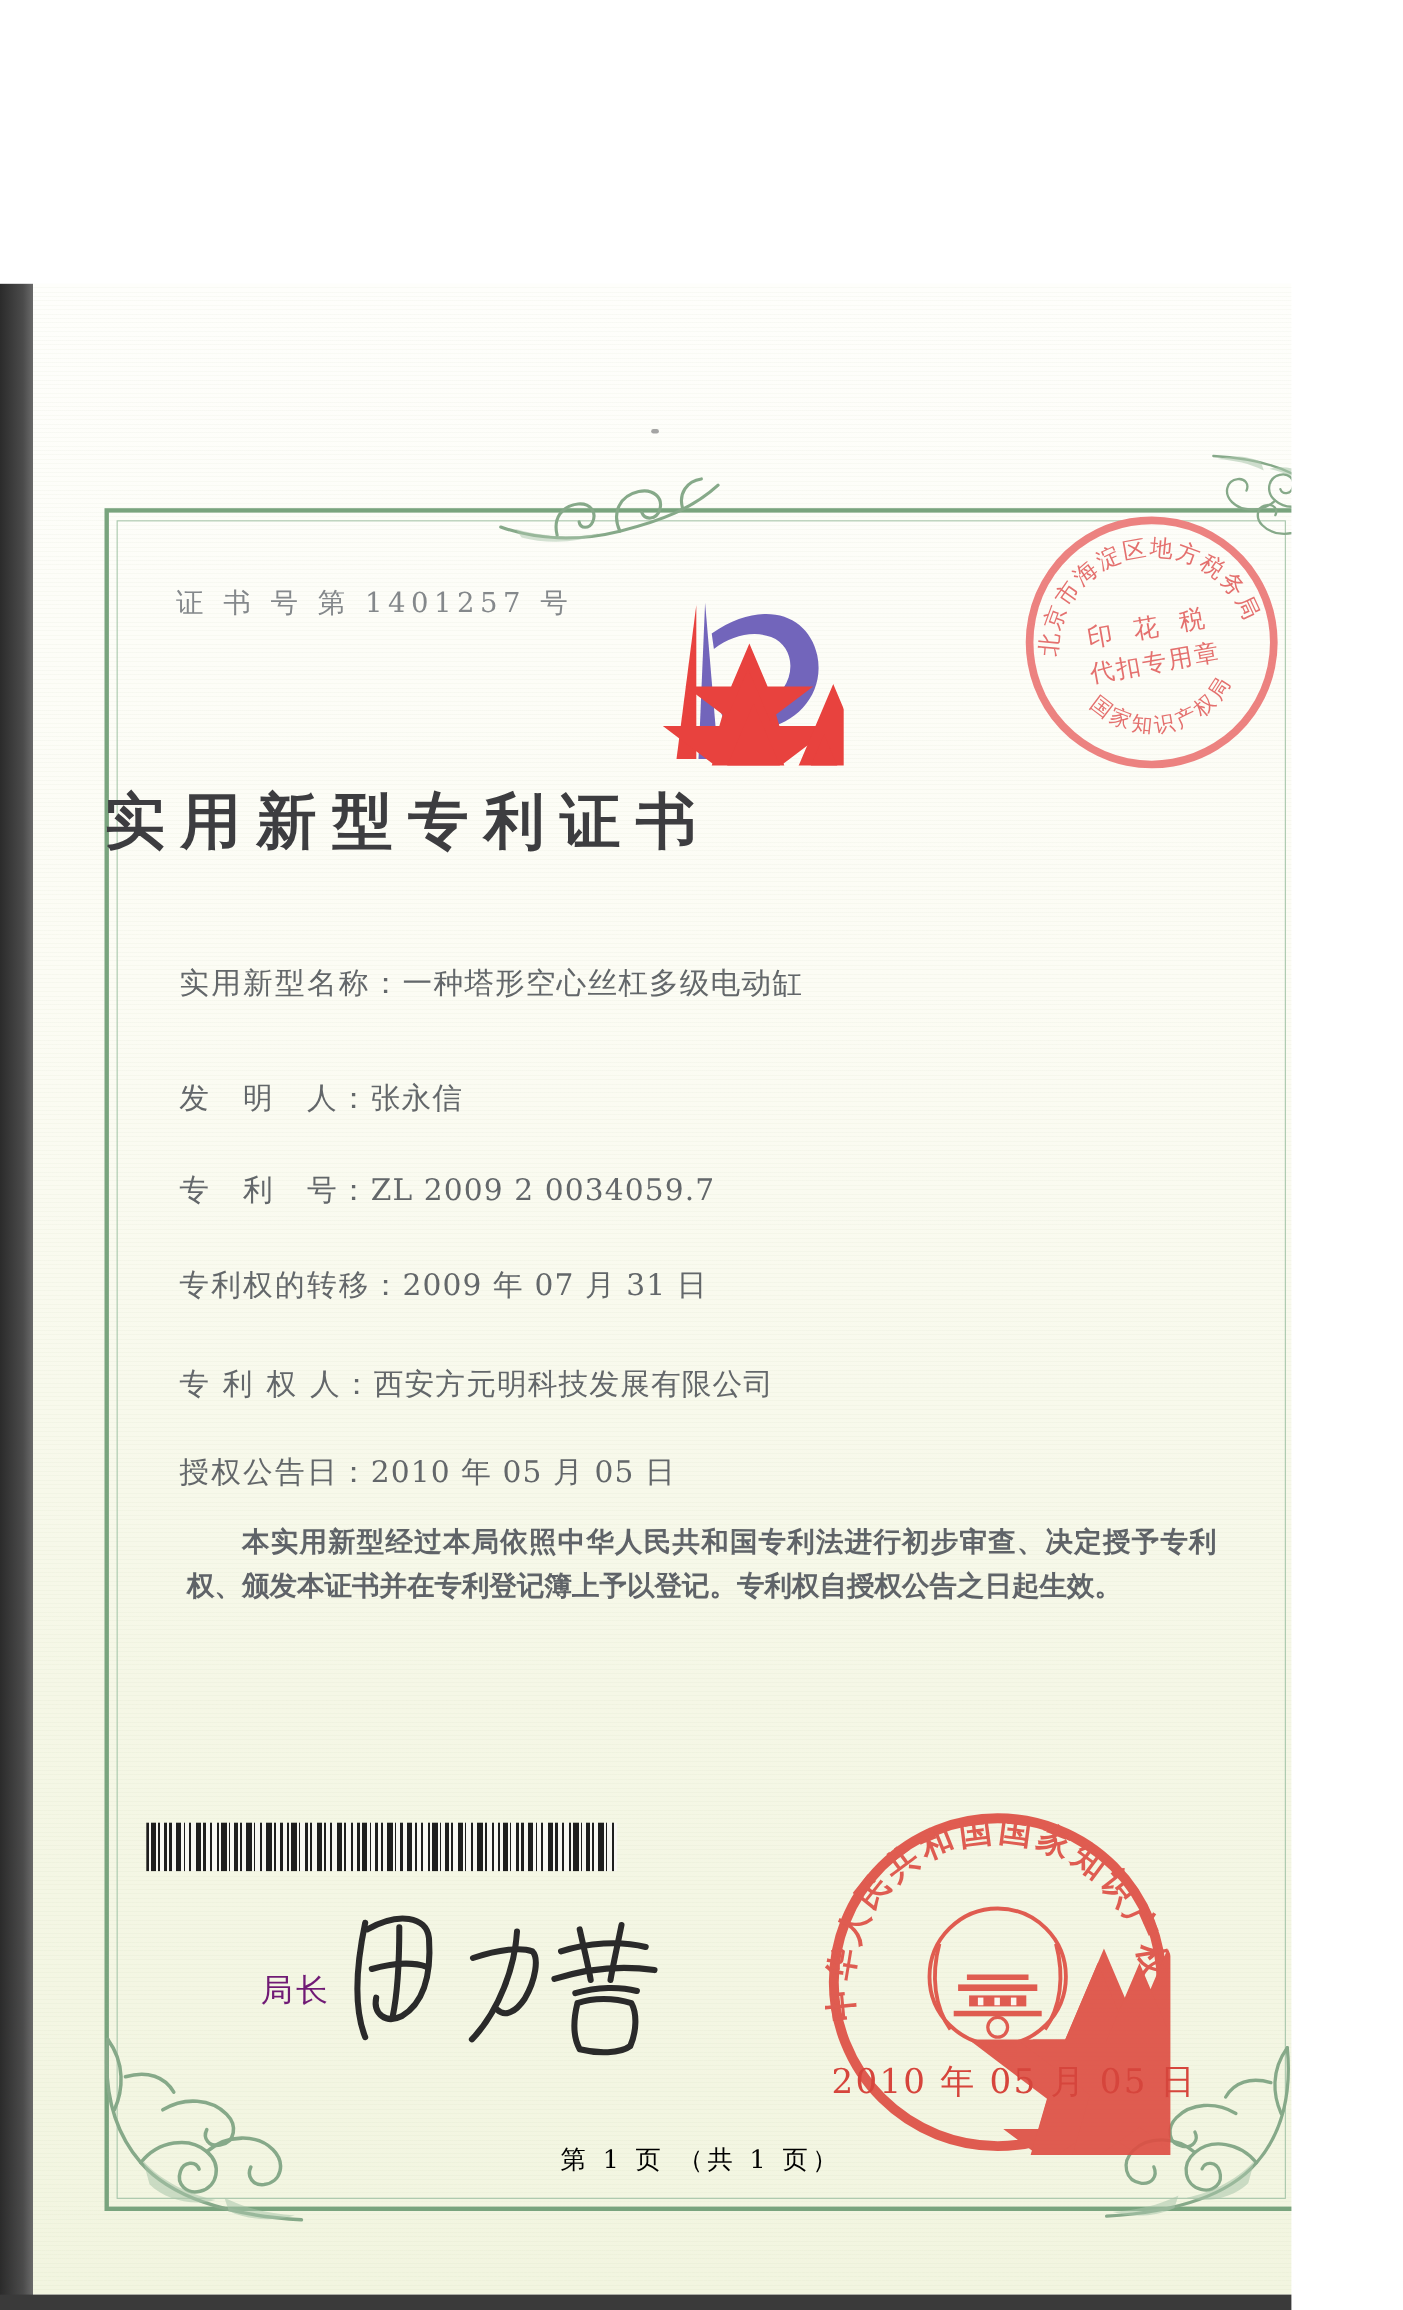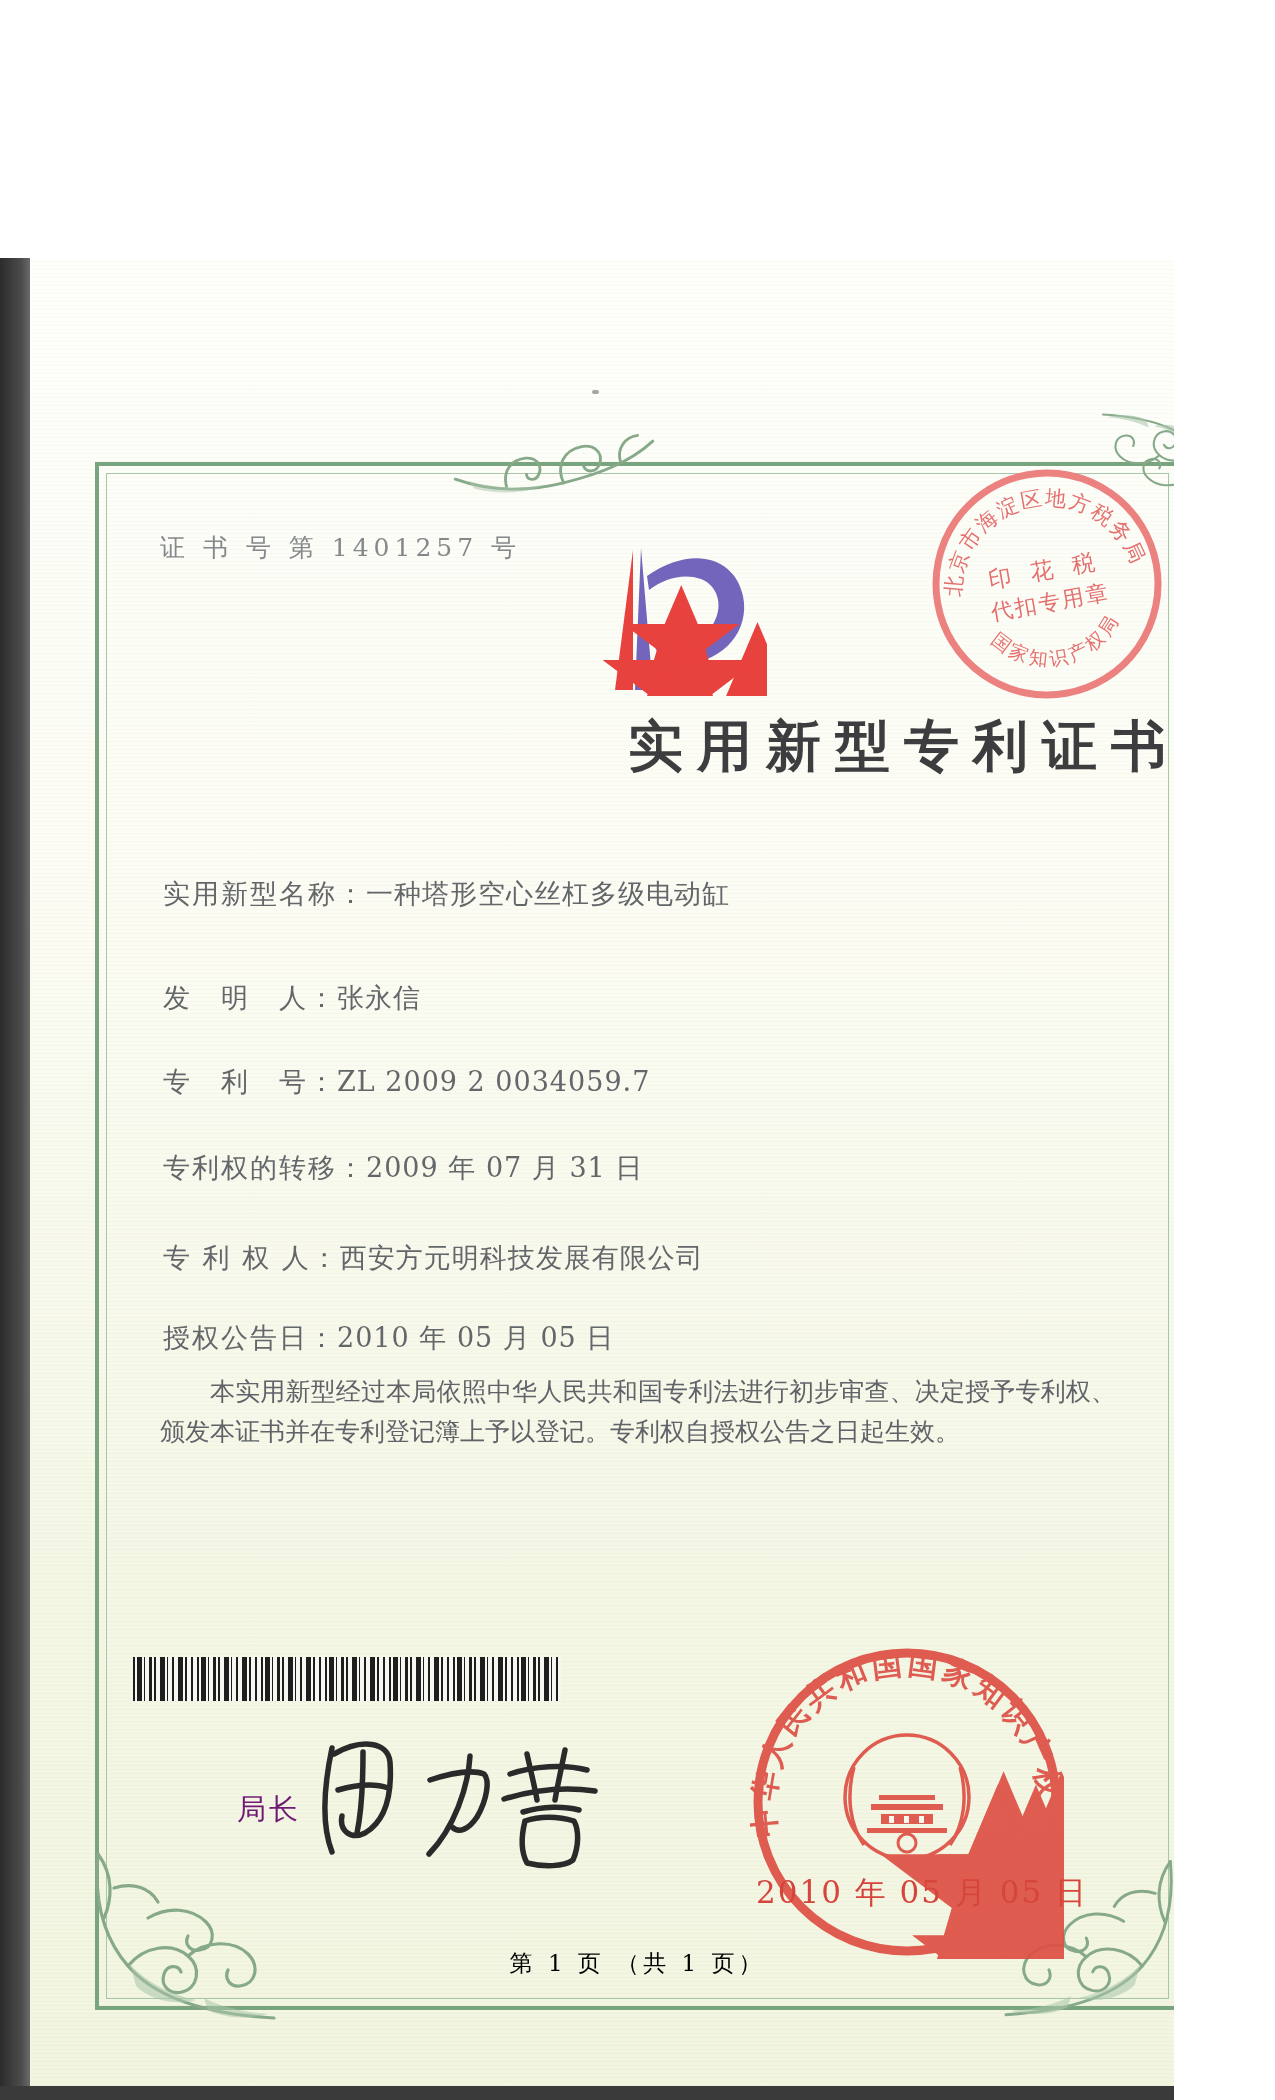--- a/index.html
+++ b/index.html
@@ -18,31 +18,31 @@
   .frame-outer{position:absolute;left:95px;top:462px;width:1085px;height:1548px;
     border:4px solid #79a47e;box-sizing:border-box;}
   .frame-inner{position:absolute;left:7px;top:7px;right:7px;bottom:7px;
     border:1.5px solid #a7c6aa;}
   .speck{position:absolute;left:592px;top:390px;width:7px;height:4px;background:#8f8f8f;border-radius:2px;opacity:.8;}
   
   .cert-no{position:absolute;left:160px;top:531px;font-size:25px;letter-spacing:5px;color:#84888b;}
   
   .logo{position:absolute;left:553px;top:538px;width:214px;height:158px;}
   
-  .title{position:absolute;left:95px;top:710px;width:1085px;text-align:right;
+  .title{position:absolute;left:95px;top:710px;width:1085px;text-align:left;
     font-size:55px;font-weight:bold;letter-spacing:14px;color:#3d3d40;}
   
   .tax-stamp{position:absolute;left:925px;top:462px;width:244px;height:244px;transform:rotate(-10deg);}
   
   .field{position:absolute;left:163px;font-size:27px;color:#63676a;letter-spacing:1px;white-space:nowrap;text-align:right;}
   .field .lbl{letter-spacing:2px;}
   
   .body-text{position:absolute;left:158px;top:1370px;width:960px;font-size:25px;
     line-height:39.5px;color:#5f6368;text-align:justify;}
-  .body-text p{margin:2px;text-indent:2em;}
+  .body-text p{margin:12px;text-indent:2em;font-weight:bold;}
   
   .barcode{position:absolute;left:133px;top:1657px;width:428px;height:44px;
     background:repeating-linear-gradient(90deg,
       #1e1e1e 0 2px,#f7f7f2 2px 4px,#1e1e1e 4px 9px,#f7f7f2 9px 11px,
       #1e1e1e 11px 12px,#f7f7f2 12px 16px,#1e1e1e 16px 19px,#f7f7f2 19px 21px,
       #1e1e1e 21px 23px,#f7f7f2 23px 27px,#1e1e1e 27px 32px,#f7f7f2 32px 34px,
       #1e1e1e 34px 35px,#f7f7f2 35px 39px,#1e1e1e 39px 41px,#f7f7f2 41px 45px,
       #1e1e1e 45px 50px,#f7f7f2 50px 52px,#1e1e1e 52px 54px,#f7f7f2 54px 58px,
       #1e1e1e 58px 60px,#f7f7f2 60px 64px);}
   

